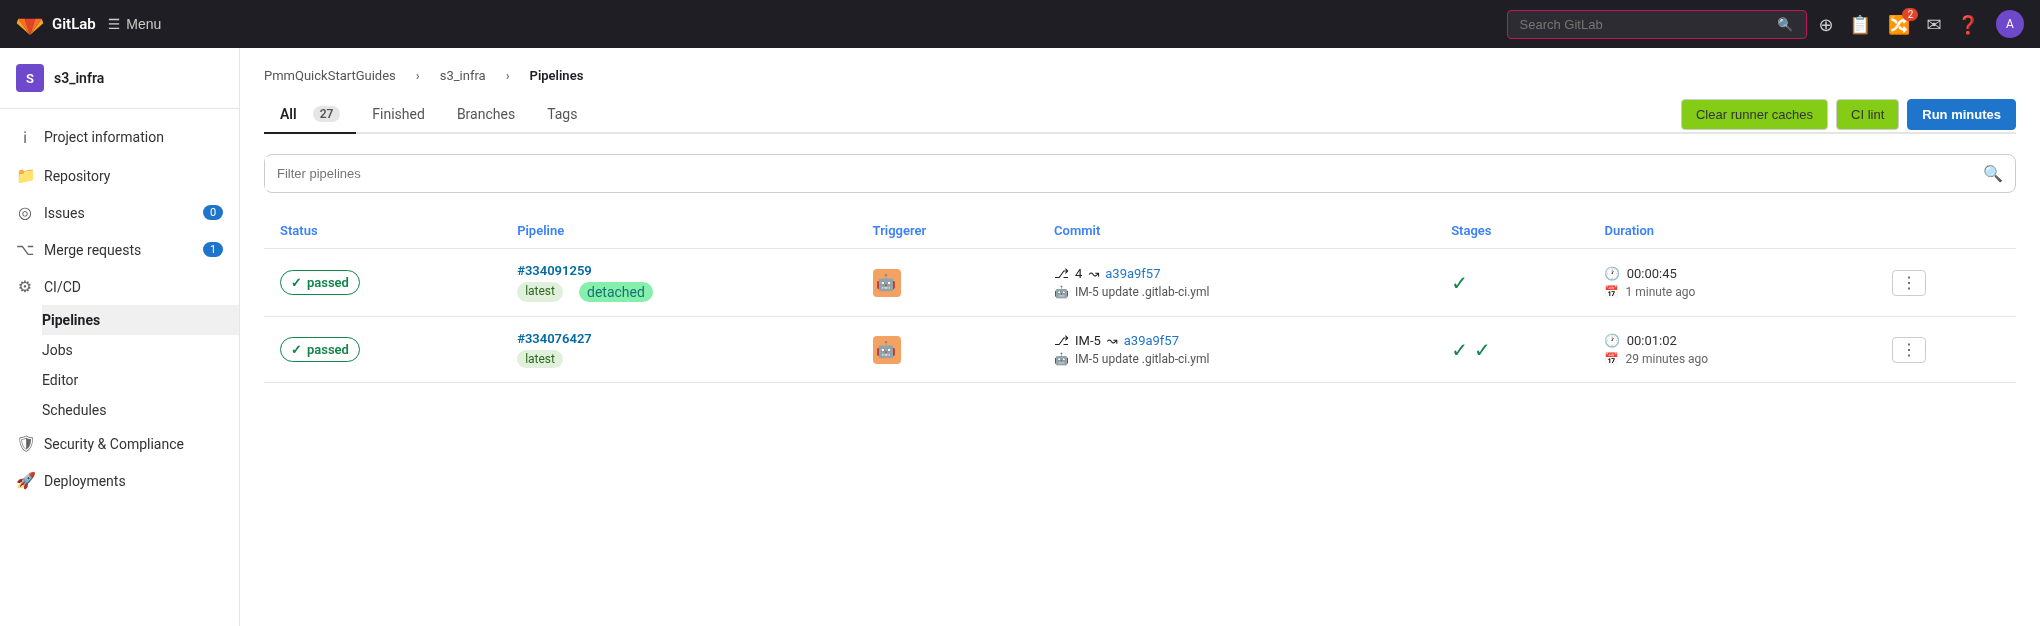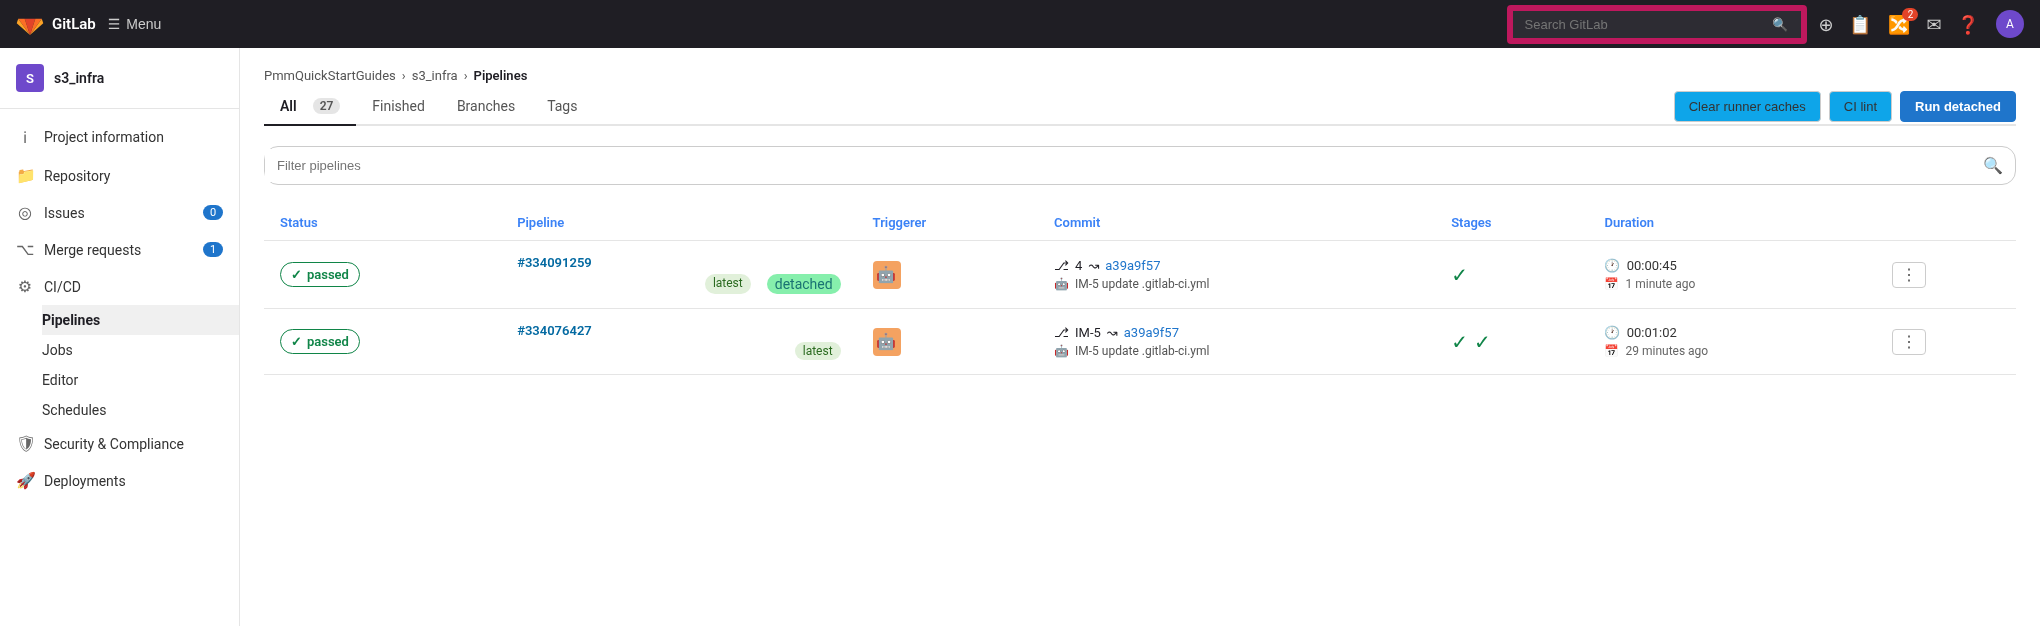--- a/index.html
+++ b/index.html
@@ -20,21 +20,21 @@
     .navbar-logo {
       display: flex; align-items: center; gap: 8px; color: #fff; font-weight: 600; font-size: 15px;
     }
     .navbar-logo svg { width: 28px; height: 28px; }
     .navbar-menu-btn {
       color: #aaa; background: none; border: none; cursor: pointer; font-size: 14px; display: flex; align-items: center; gap: 6px;
     }
     .navbar-menu-btn span { color: #ccc; }
     .navbar-spacer { flex: 1; }
     .navbar-search {
-      background: #2d2c33; border: 6px solid #be185d; border-radius: 4px;
+      background: #2d2c33; border: 1px solid #be185d; border-radius: 4px;
       color: #ccc; padding: 6px 12px; width: 300px; font-size: 13px;
       display: flex; align-items: center; gap: 8px;
     }
     .navbar-search input {
       background: none; border: none; color: #ccc; outline: none; flex: 1; font-size: 13px;
     }
     .navbar-icons { display: flex; align-items: center; gap: 16px; color: #ccc; }
     .navbar-icon { cursor: pointer; position: relative; font-size: 18px; }
     .badge {
       position: absolute; top: -6px; right: -8px;
@@ -77,49 +77,49 @@
       font-size: 11px; padding: 1px 6px; min-width: 20px; text-align: center;
     }
     .sidebar-sub { padding-left: 42px; }
     .sidebar-sub .sidebar-item { padding: 7px 16px 7px 0; font-size: 14px; }
     .sidebar-sub .sidebar-item.active { font-weight: 700; color: #1f1e24; }
 
     
     .main { flex: 1; padding: 20px 24px; overflow-x: auto; }
 
     
-    .breadcrumb { display: flex; align-items: flex-start; gap: 6px; font-size: 13px; color: #555; margin-bottom: 5px; }
+    .breadcrumb { display: flex; align-items: flex-start; gap: 20px; font-size: 13px; color: #555; margin-bottom: 13px; }
     .breadcrumb a { color: #555; text-decoration: none; }
     .breadcrumb .current { font-weight: 600; color: #1f1e24; }
 
     
     .tabs-row {
       display: flex; align-items: center; border-bottom: 2px solid #e5e5e5;
       margin-bottom: 20px; gap: 0;
     }
     .tab {
       padding: 10px 16px; cursor: pointer; font-size: 14px; color: #555;
       border-bottom: 2px solid transparent; margin-bottom: -2px;
       display: flex; align-items: flex-end; gap: 16px;
     }
     .tab.active { color: #1f1e24; border-bottom-color: #1f1e24; font-weight: 600; }
     .tab-count {
       background: #e5e5e5; border-radius: 10px; font-size: 12px; padding: 1px 7px; color: #555;
     }
     .tab-actions { margin-left: auto; display: flex; gap: 8px; align-items: center; }
     .btn {
       padding: 7px 14px; border-radius: 4px; font-size: 13px; cursor: pointer; border: 1px solid #ccc;
-      background: #0ea5e9; color: #333;
+      background: #84cc16; color: #333;
     }
     .btn-primary {
       background: #1f75cb; color: #fff; border-color: #1f75cb; font-weight: 600;
     }
 
     
-    .filter-row { display: flex; align-items: center; border: 1px solid #ccc; border-radius: 14px; margin-bottom: 20px; }
+    .filter-row { display: flex; align-items: center; border: 1px solid #ccc; border-radius: 8px; margin-bottom: 20px; }
     .filter-input { flex: 1; border: none; outline: none; padding: 9px 12px; font-size: 13px; }
     .filter-icon { padding: 9px 12px; color: #666; cursor: pointer; font-size: 16px; }
 
     
     .pipeline-table { width: 100%; border-collapse: collapse; }
     .pipeline-table th {
       text-align: left; padding: 10px 16px; font-size: 13px; color: #3b82f6; font-weight: 600;
       border-bottom: 1px solid #e5e5e5;
     }
     .pipeline-table td {
@@ -128,21 +128,21 @@
 
     
     .status-passed {
       display: inline-flex; align-items: center; gap: 5px;
       border: 1.5px solid #108548; border-radius: 14px; padding: 4px 10px;
       color: #108548; font-size: 13px; font-weight: 600;
     }
 
     
     .pipeline-link { color: #0369a1; text-decoration: none; font-weight: 600; }
-    .pipeline-tags { display: flex; gap: 16px; margin-top: 4px; justify-content: flex-end; }
+    .pipeline-tags { display: flex; gap: 16px; margin-top: 4px; }
     .tag-badge {
       background: #e1f0da; color: #2b6b20; border-radius: 10px; padding: 2px 8px; font-size: 12px;
     }
     .tag-badge-teal {
       background: #86efac; color: #1a7373; border-radius: 10px; padding: 2px 8px; font-size: 14px;
     }
 
     
     .triggerer-icon {
       width: 28px; height: 28px; border-radius: 4px; background: #f4a261;
@@ -283,21 +283,21 @@
       </div>
       <div class="tab">
         <span>Branches</span>
       </div>
       <div class="tab">
         <span>Tags</span>
       </div>
       <div class="tab-actions">
         <button class="btn">Clear runner caches</button>
         <button class="btn">CI lint</button>
-        <button class="btn btn-primary">Run detached</button>
+        <button class="btn btn-primary">Run minutes</button>
       </div>
     </div>
 
     <div class="filter-row">
       <input class="filter-input" type="text" placeholder="Filter pipelines" style="">
       <span class="filter-icon">🔍</span>
     </div>
 
     <table class="pipeline-table">
       <thead>

